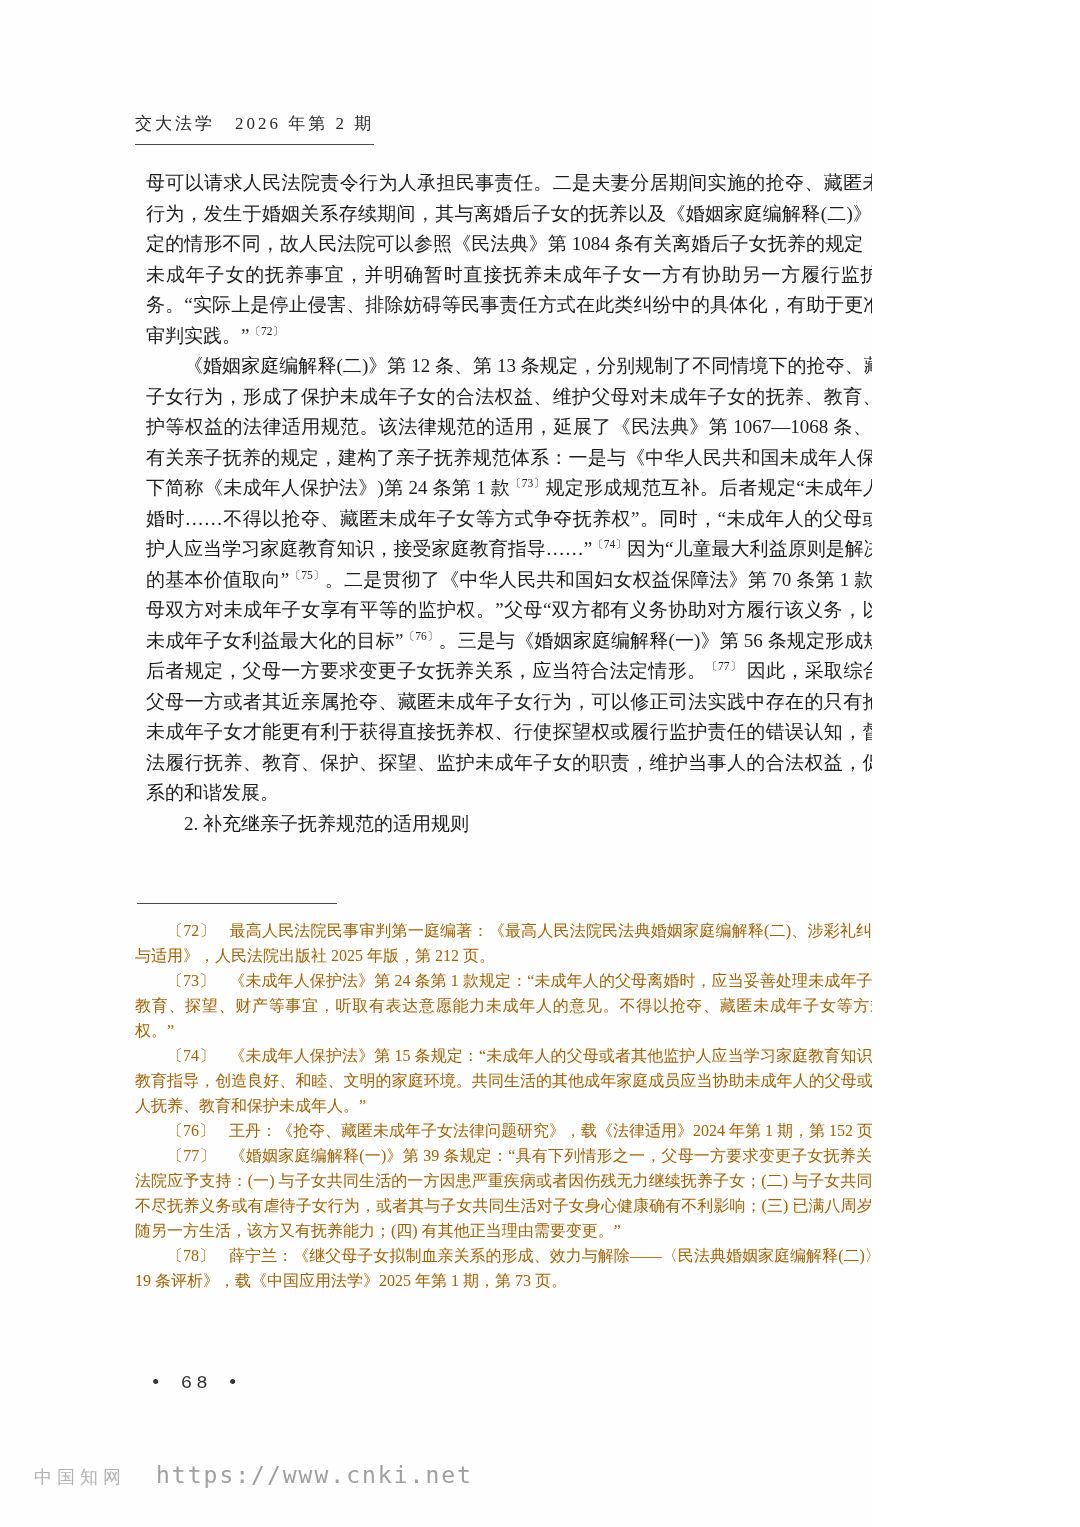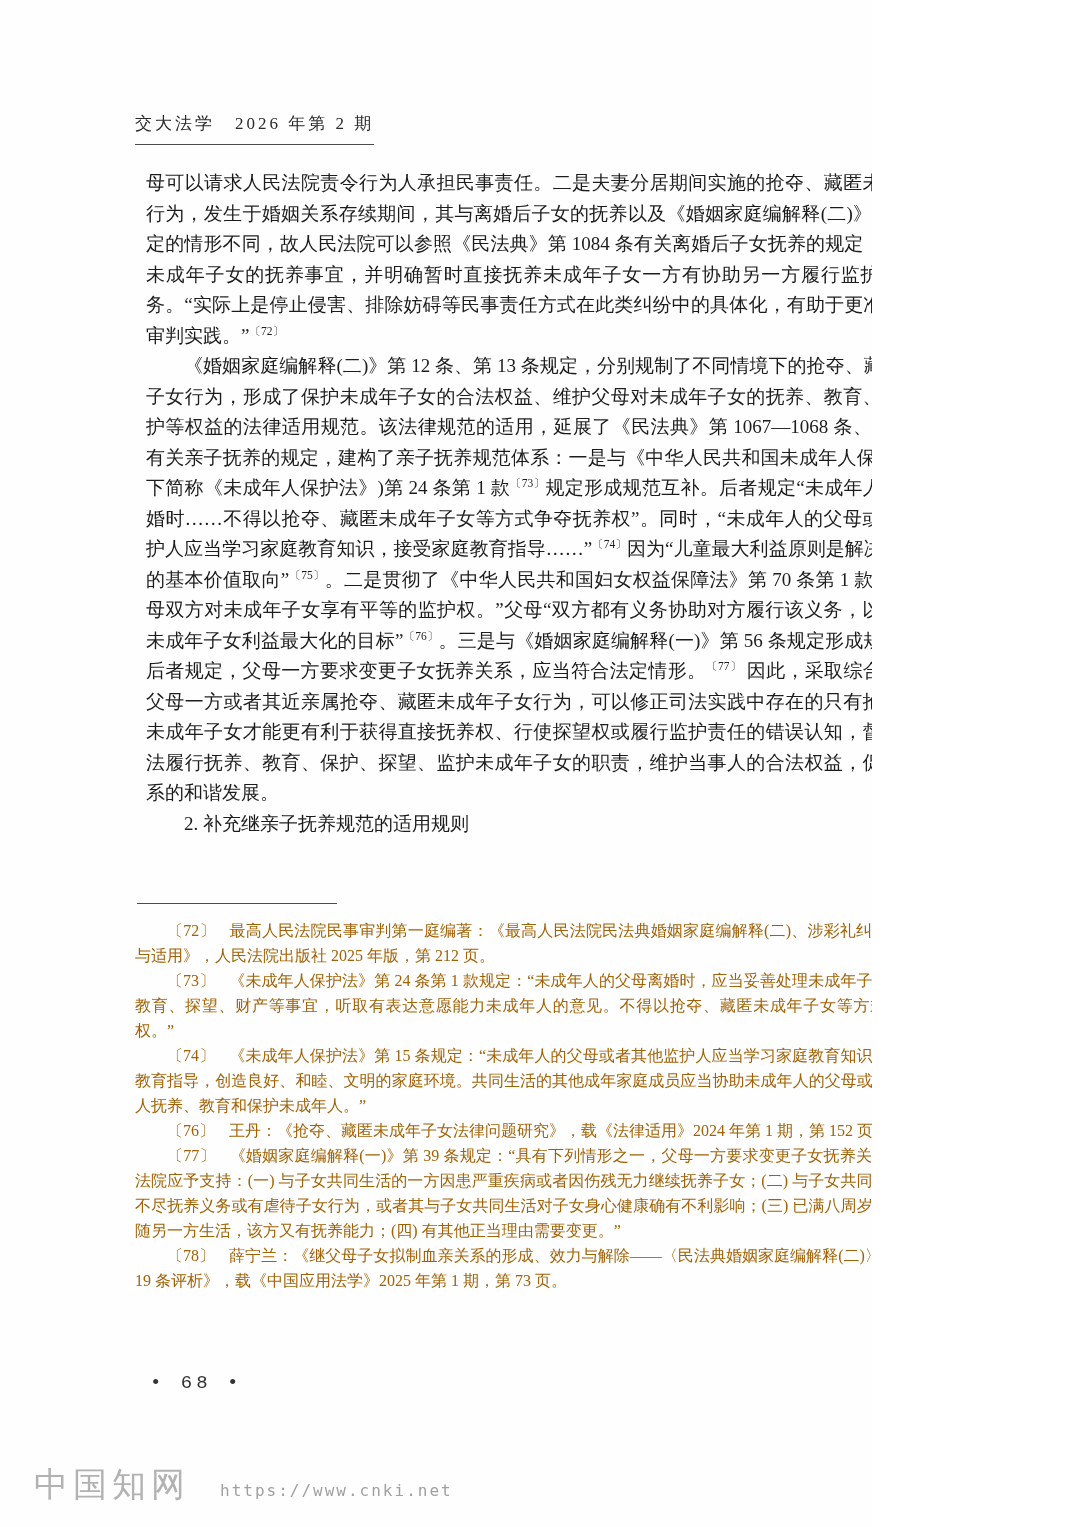--- a/index.html
+++ b/index.html
@@ -40,24 +40,24 @@
   .page-number{
     position:absolute;left:150px;top:1372px;
     font-size:19px;letter-spacing:4px;color:#333;font-family:Liberation Mono, monospace;
   }
   
   .watermark{
     position:absolute;left:34px;top:1462px;
     display:flex;align-items:baseline;gap:30px;
     color:#a8a8a8;
   }
-  .wm-name{font-size:34px;letter-spacing:5px;color:#b2b2b2;}
+  .wm-name{font-size:18px;letter-spacing:5px;color:#b2b2b2;}
   .wm-url{
     font-family:"DejaVu Sans Mono",monospace;
-    font-size:16px;letter-spacing:2px;color:#a0a0a0;
+    font-size:23px;letter-spacing:2px;color:#a0a0a0;
   }
 </style>
 </head>
 <body>
 
 <div class="page">
 
   <header class="journal-header">
     <span class="journal-title">交大法学　2026 年第 2 期</span>
   </header>

